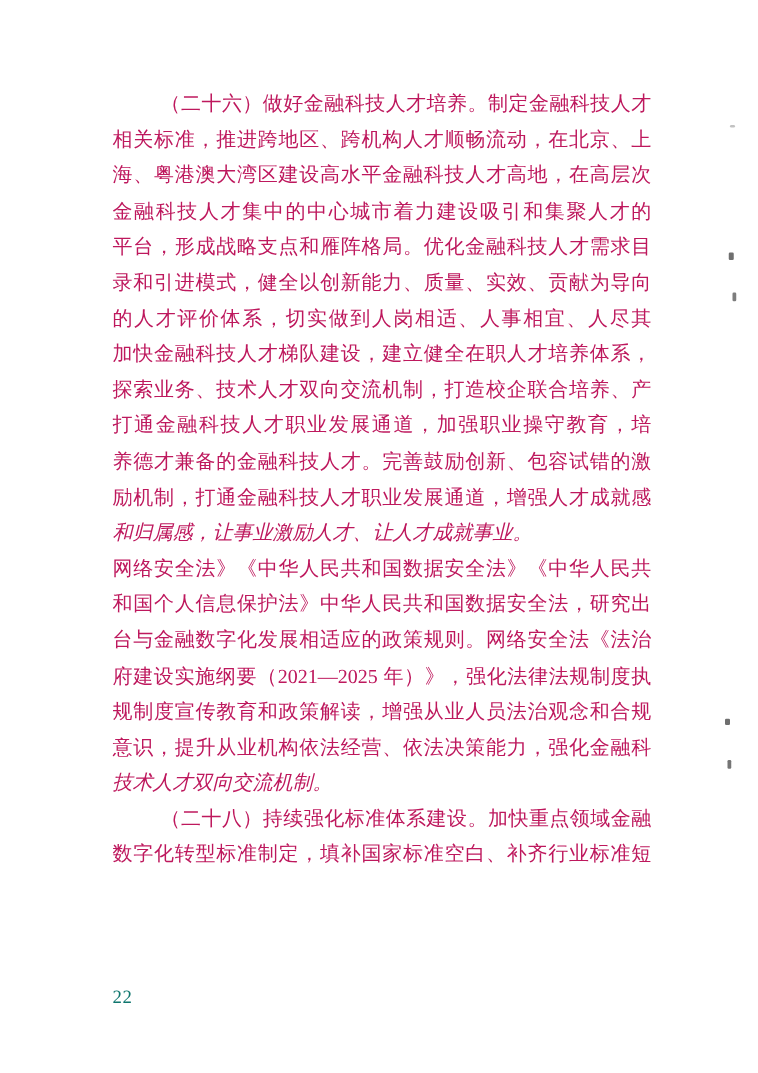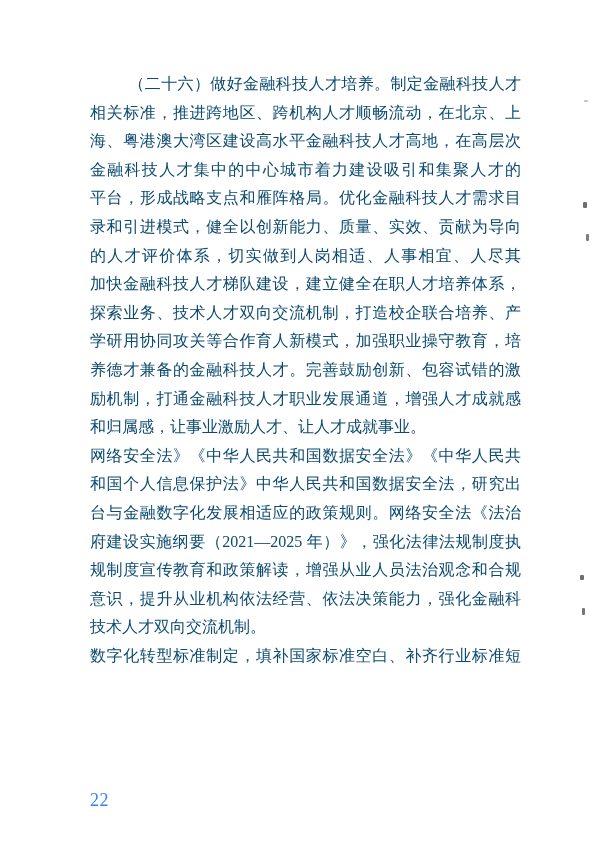--- a/index.html
+++ b/index.html
@@ -9,41 +9,41 @@
     height: 858px;
     background: #ffffff;
     overflow: hidden;
     font-family: "Liberation Serif", "DejaVu Serif", serif;
   }
   .text-block {
     position: absolute;
     left: 90px;
     top: 70px;
     width: 431px;
-    color: #0c4a6e;
+    color: #be185d;
     font-size: 16px;
     line-height: 28.6px;
   }
   .para { margin: 0; padding: 0; }
   .line {
     height: 28.6px;
     text-align: justify;
     text-align-last: justify;
     text-justify: inter-character;
     white-space: normal;
     overflow: hidden;
   }
   .line.first { text-indent: 2.4em; }
-  .line.last  { text-align-last: left; }
+  .line.last  { text-align-last: left; font-style: italic; }
   .page-number {
     position: absolute;
     left: 90px;
     top: 790px;
-    font-size: 18px;
-    color: #3b82f6;
+    font-size: 15px;
+    color: #0f766e;
     letter-spacing: 0.5px;
   }
   
   .artifact { position: absolute; border-radius: 1px; }
   .a1 { left: 584px; top: 100px; width: 4px; height: 2px; background: #c2c2c2; }
   .a2 { left: 583px; top: 202px; width: 4px; height: 6px; background: #6f6f6f; }
   .a3 { left: 586px; top: 234px; width: 3px; height: 7px; background: #7d7d7d; }
   .a4 { left: 580px; top: 575px; width: 4px; height: 5px; background: #6f6f6f; }
   .a5 { left: 582px; top: 608px; width: 3px; height: 7px; background: #757575; }
 </style>
@@ -57,37 +57,38 @@
     <div class="para">
       <div class="line first">（二十六）做好金融科技人才培养。制定金融科技人才</div>
       <div class="line">相关标准，推进跨地区、跨机构人才顺畅流动，在北京、上</div>
       <div class="line">海、粤港澳大湾区建设高水平金融科技人才高地，在高层次</div>
       <div class="line">金融科技人才集中的中心城市着力建设吸引和集聚人才的</div>
       <div class="line">平台，形成战略支点和雁阵格局。优化金融科技人才需求目</div>
       <div class="line">录和引进模式，健全以创新能力、质量、实效、贡献为导向</div>
       <div class="line">的人才评价体系，切实做到人岗相适、人事相宜、人尽其才。</div>
       <div class="line">加快金融科技人才梯队建设，建立健全在职人才培养体系，</div>
       <div class="line">探索业务、技术人才双向交流机制，打造校企联合培养、产</div>
-      <div class="line">学研用协同攻关等合作育人新模式，加强职业操守教育，培</div>
+      <div class="line">打通金融科技人才职业发展通道，加强职业操守教育，培</div>
       <div class="line">养德才兼备的金融科技人才。完善鼓励创新、包容试错的激</div>
       <div class="line">励机制，打通金融科技人才职业发展通道，增强人才成就感</div>
       <div class="line last">和归属感，让事业激励人才、让人才成就事业。</div>
     </div>
 
     <div class="para">
       <div class="line">网络安全法》《中华人民共和国数据安全法》《中华人民共</div>
       <div class="line">和国个人信息保护法》中华人民共和国数据安全法，研究出</div>
       <div class="line">台与金融数字化发展相适应的政策规则。网络安全法《法治政</div>
       <div class="line">府建设实施纲要（2021—2025 年）》，强化法律法规制度执</div>
       <div class="line">规制度宣传教育和政策解读，增强从业人员法治观念和合规</div>
       <div class="line">意识，提升从业机构依法经营、依法决策能力，强化金融科</div>
       <div class="line last">技术人才双向交流机制。</div>
     </div>
 
     <div class="para">
+      <div class="line first">（二十八）持续强化标准体系建设。加快重点领域金融</div>
       <div class="line">数字化转型标准制定，填补国家标准空白、补齐行业标准短</div>
     </div>
 
   </div>
 
   <div class="page-number">22</div>
 
   <div class="artifact a1"></div>
   <div class="artifact a2"></div>
   <div class="artifact a3"></div>

